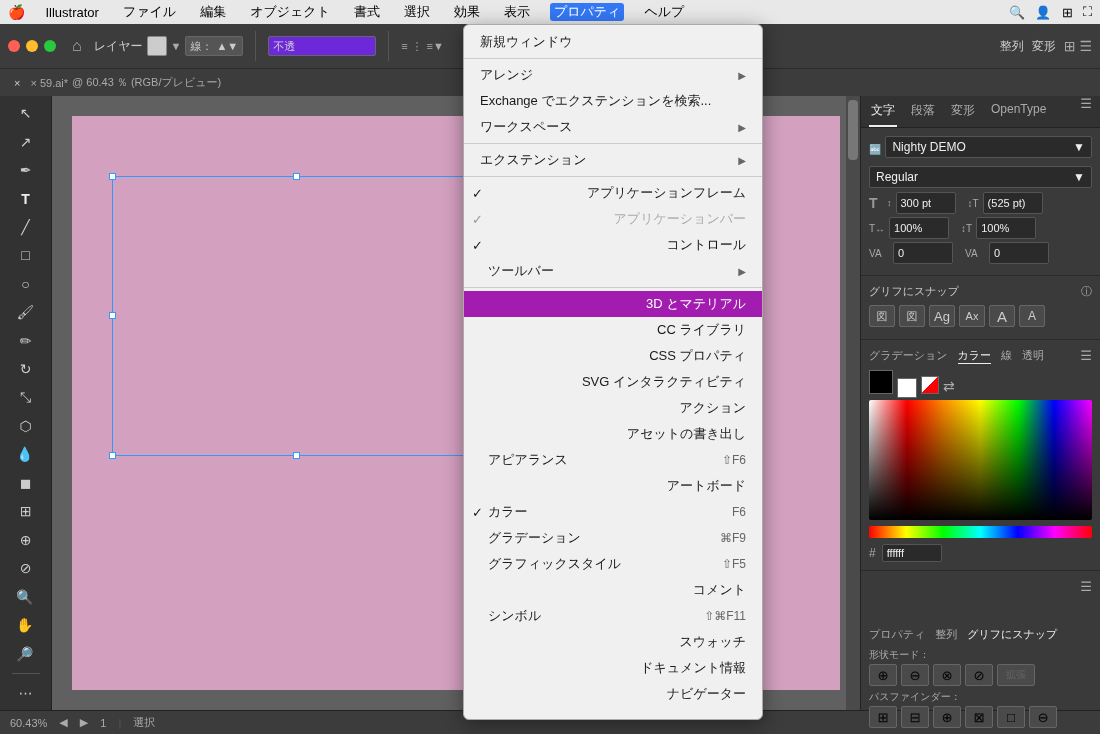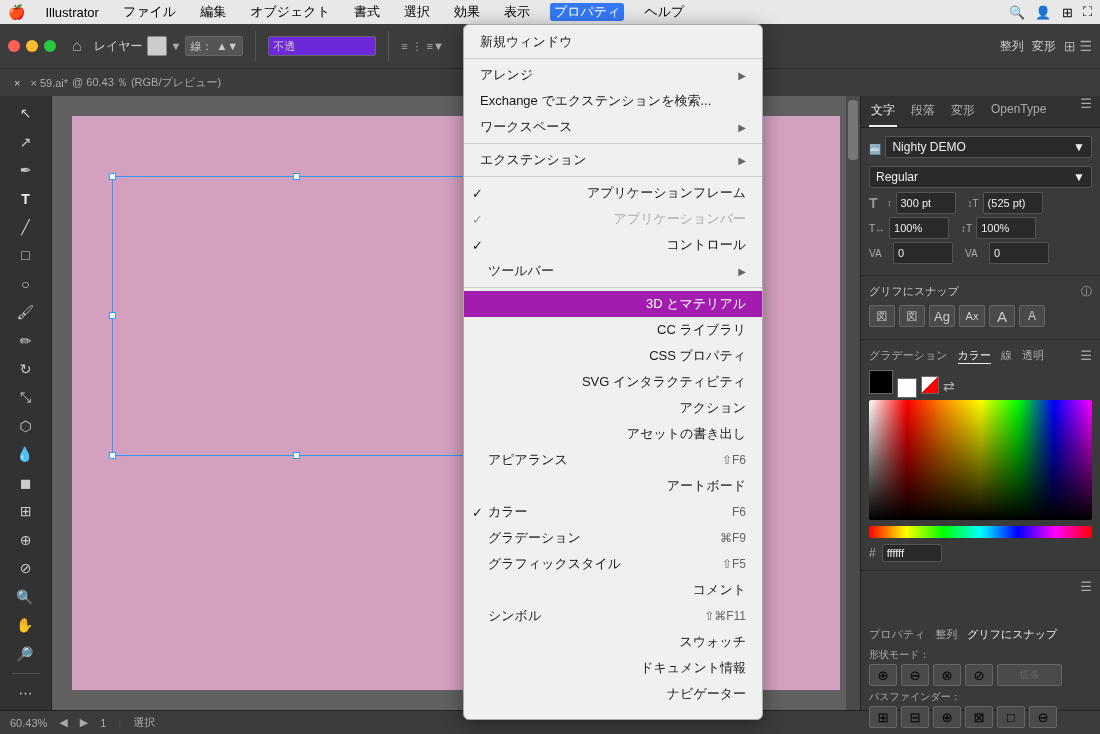--- a/index.html
+++ b/index.html
@@ -627,21 +627,21 @@
         <span class="pf-tab">整列</span>
         <span class="pf-tab active">グリフにスナップ</span>
         <span style="margin-left:auto;color:#aaa;cursor:pointer;">☰</span>
       </div>
       <div class="pf-label">形状モード：</div>
       <div class="pf-row">
         <button class="pf-btn">⊕</button>
         <button class="pf-btn">⊖</button>
         <button class="pf-btn">⊗</button>
         <button class="pf-btn">⊘</button>
-        <button class="pf-btn" style="width:65px;color:#666;font-size:10px;">拡張</button>
+        <button class="pf-btn" style="width:38px;color:#666;font-size:10px;">拡張</button>
       </div>
       <div class="pf-label">パスファインダー：</div>
       <div class="pf-row">
         <button class="pf-btn">⊞</button>
         <button class="pf-btn">⊟</button>
         <button class="pf-btn">⊕</button>
         <button class="pf-btn">⊠</button>
         <button class="pf-btn">□</button>
         <button class="pf-btn">⊖</button>
       </div>

